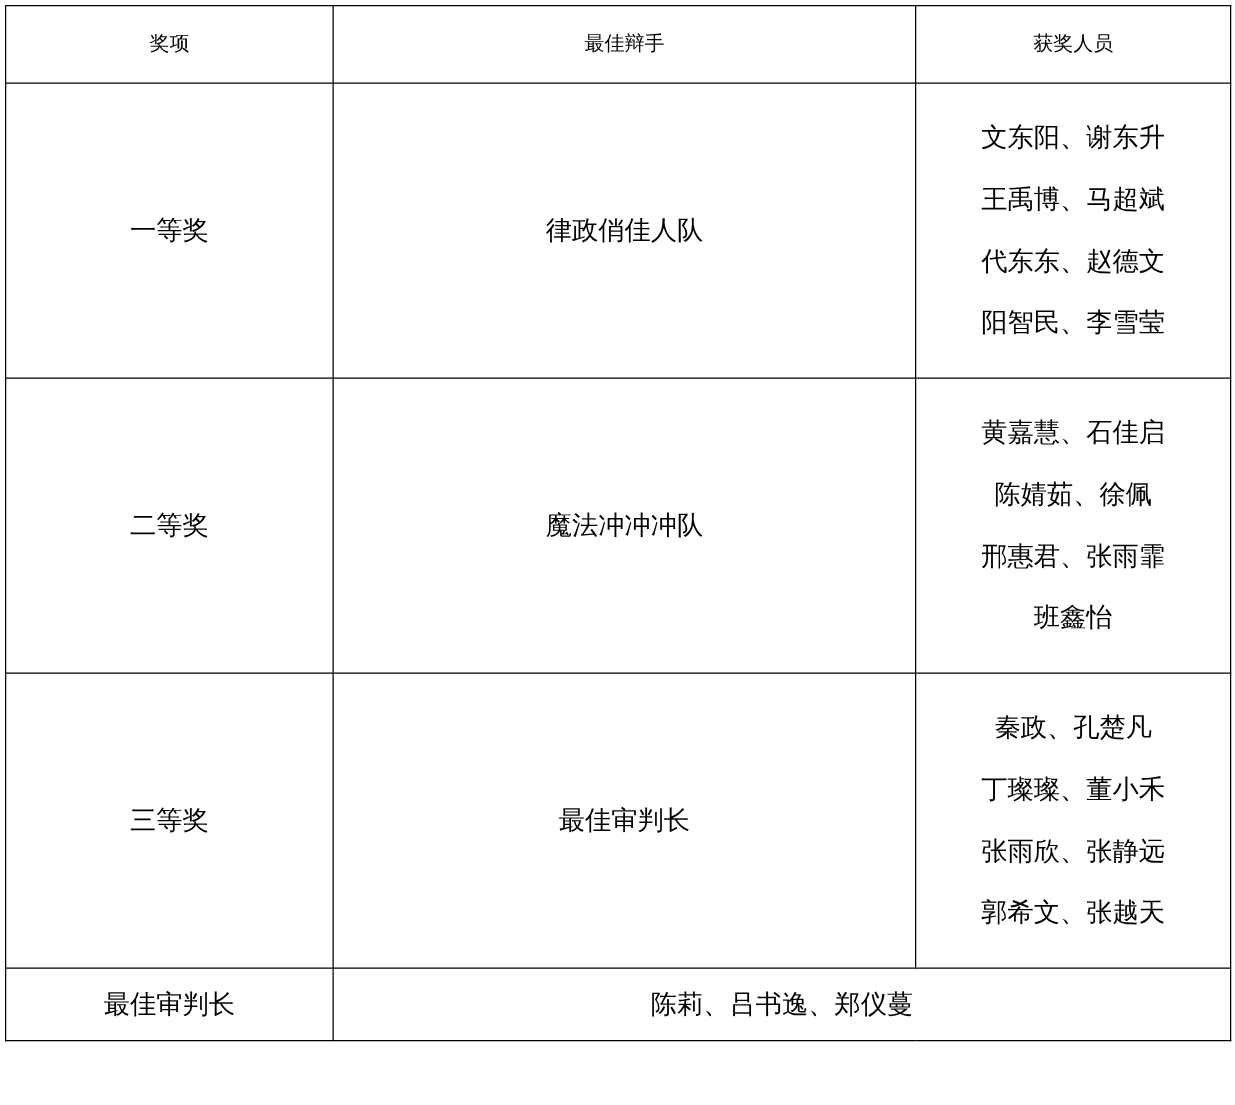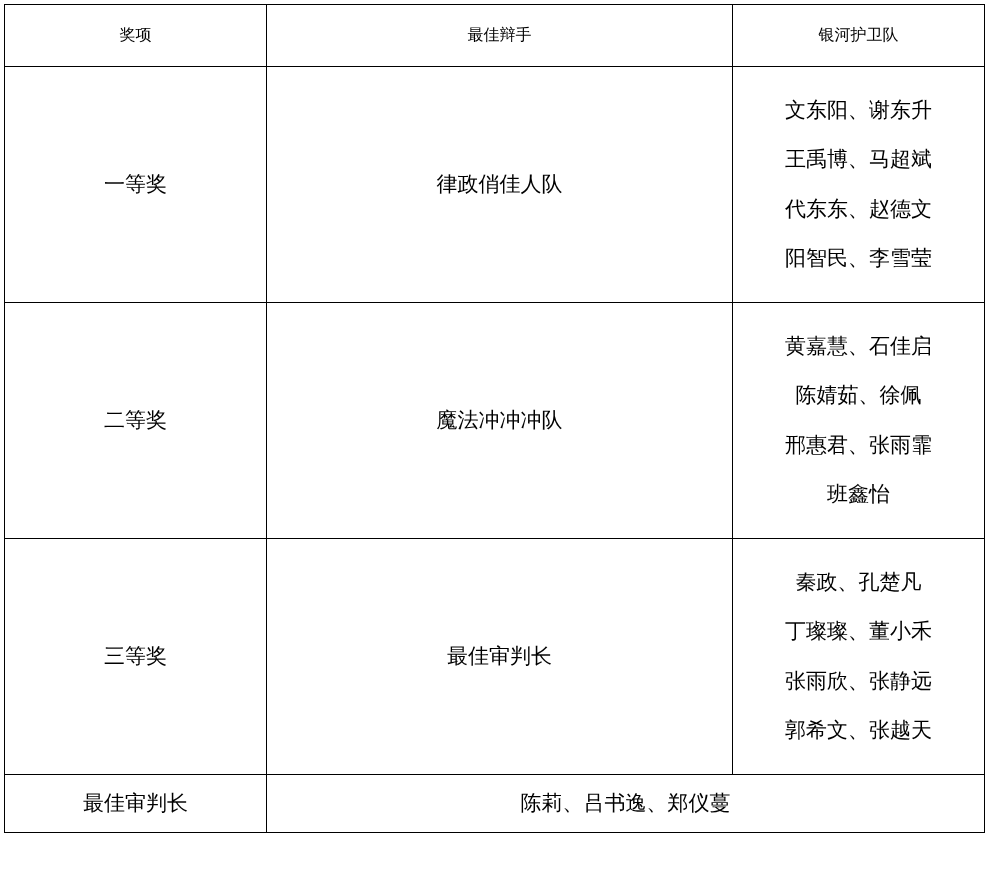--- a/index.html
+++ b/index.html
@@ -62,21 +62,21 @@
   <table class="award-table">
     <colgroup>
       <col class="c-award">
       <col class="c-team">
       <col class="c-member">
     </colgroup>
     <tbody>
       <tr class="header-row">
         <td>奖项</td>
         <td>最佳辩手</td>
-        <td>银河护卫队</td>
+        <td>获奖人员</td>
       </tr>
 
       <tr class="r-first">
         <td>一等奖</td>
         <td>律政俏佳人队</td>
         <td>
           <span class="member-lines">
             <span>文东阳、谢东升</span>
             <span>王禹博、马超斌</span>
             <span>代东东、赵德文</span>

